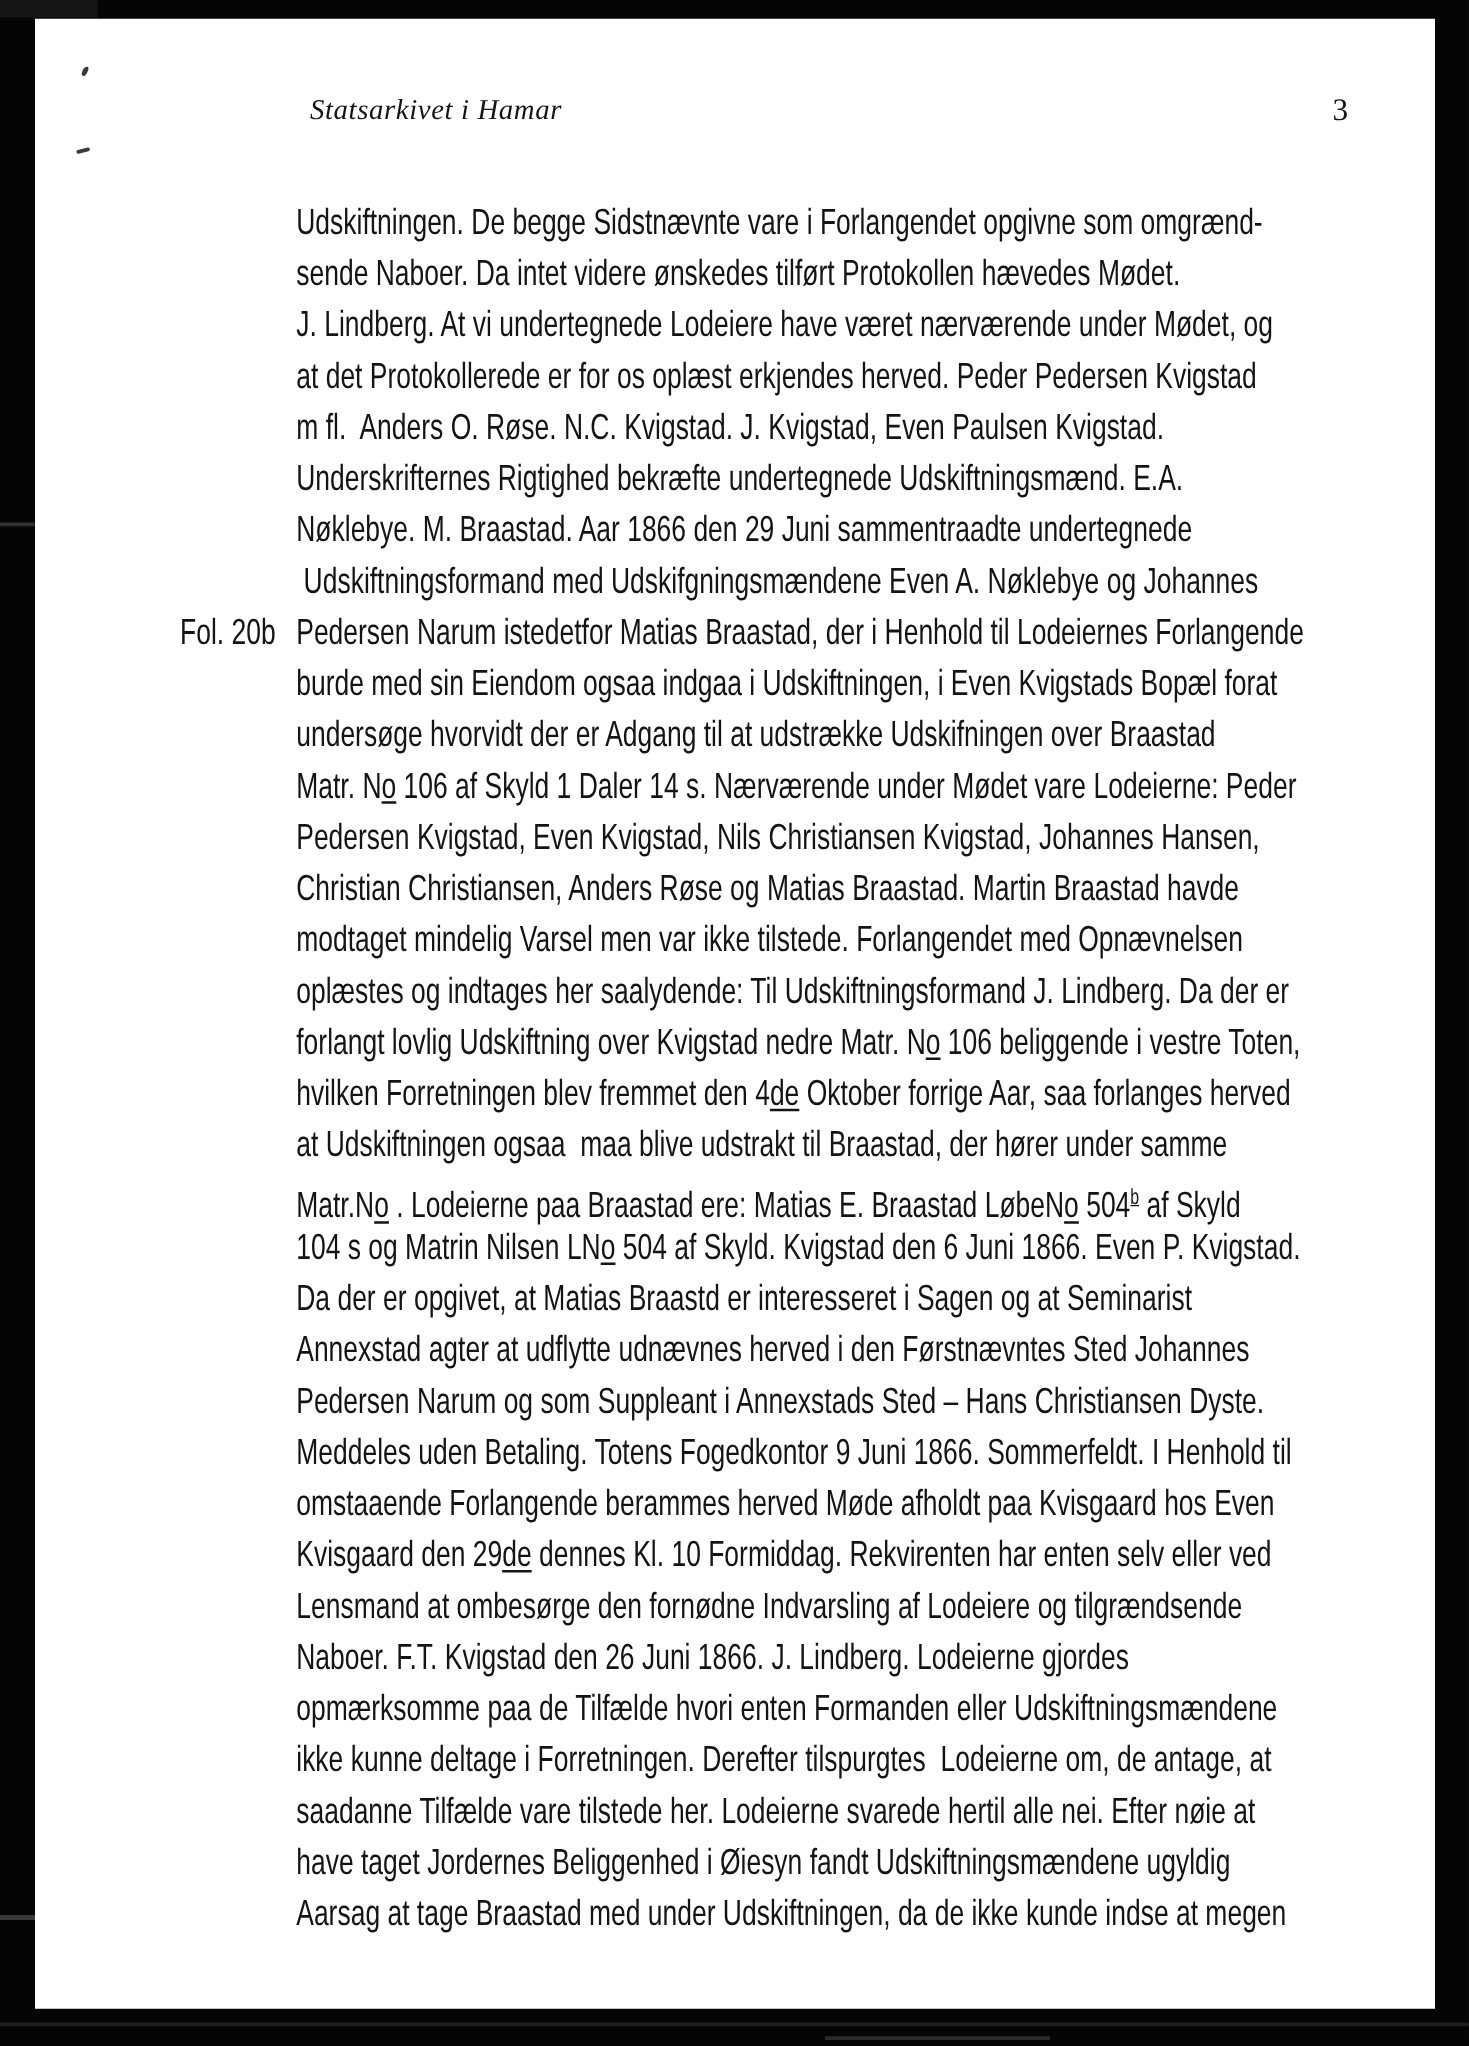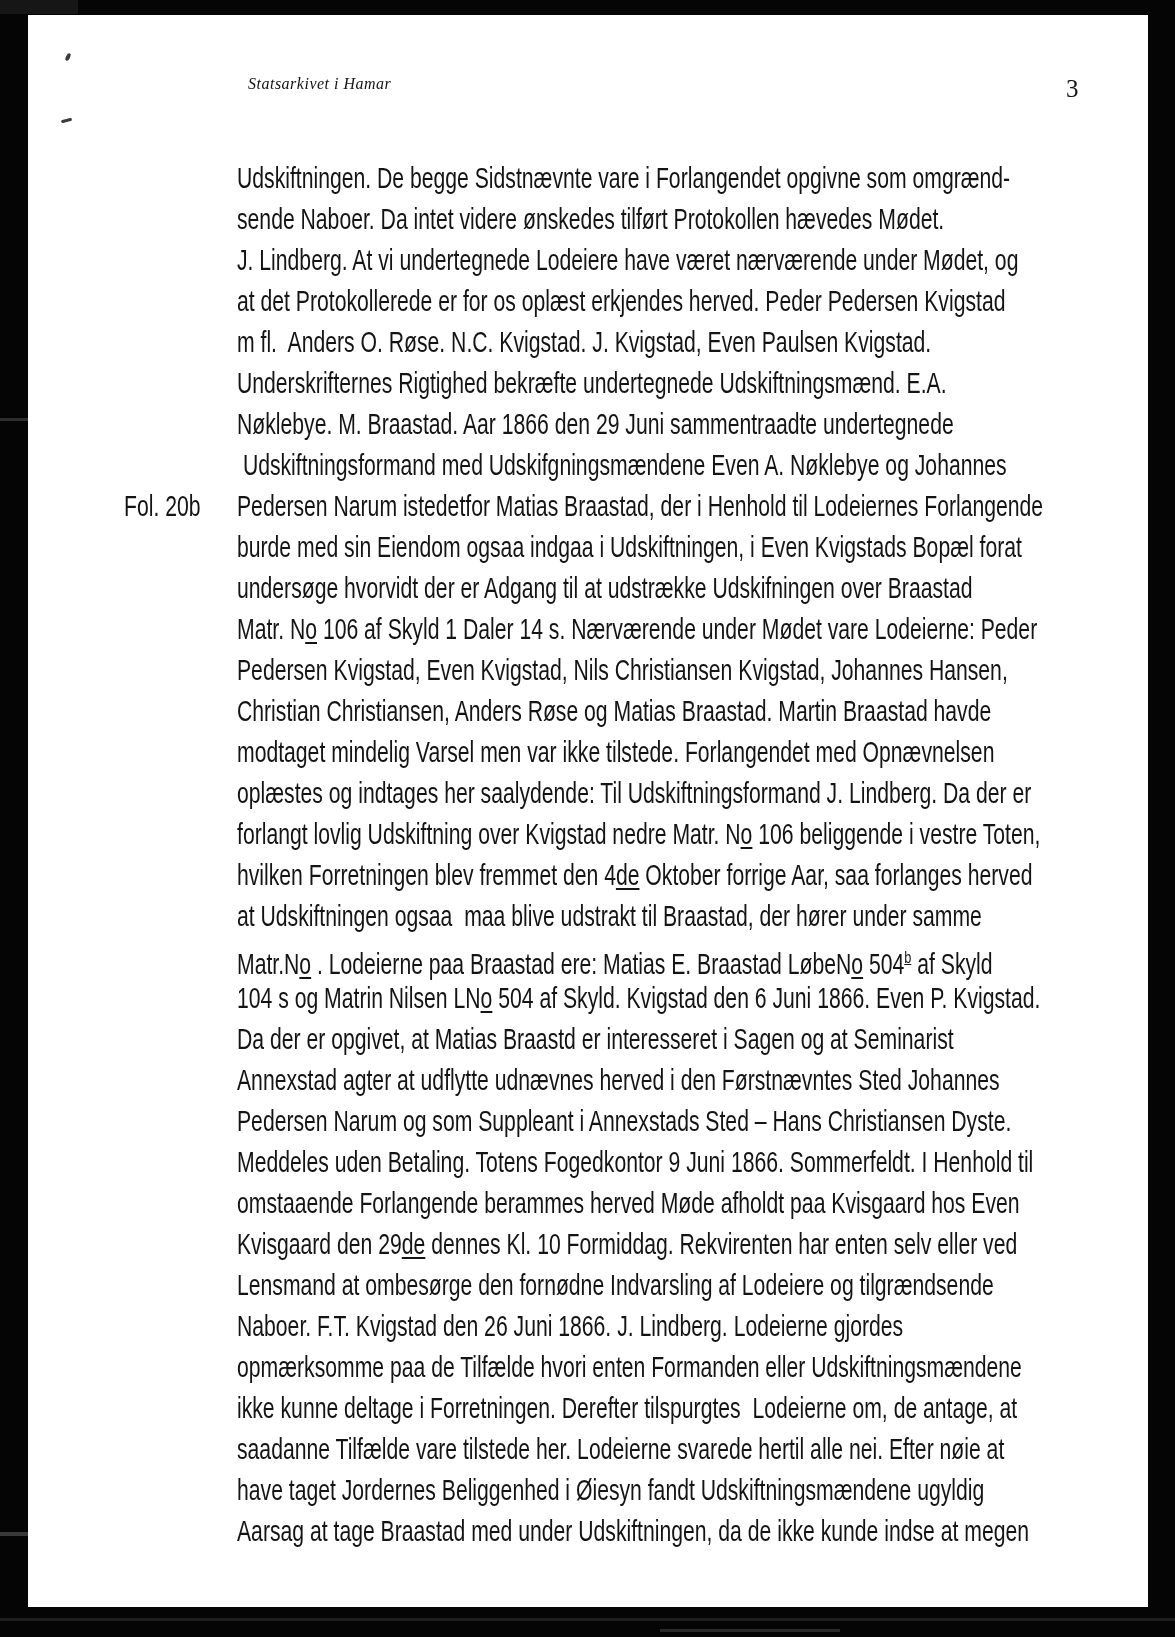--- a/index.html
+++ b/index.html
@@ -35,34 +35,34 @@
     background: var(--paper, #ffffff);
     overflow: hidden;
     color: var(--ink, #141414);
   }
   .header-title {
     position: absolute;
     left: 220px;
     top: 60px;
     font-family: "Liberation Serif", serif;
     font-style: italic;
-    font-size: 16px;
+    font-size: 23px;
     letter-spacing: 0.5px;
     white-space: nowrap;
   }
   .page-number {
     position: absolute;
     left: 1038px;
     top: 60px;
     font-family: "Liberation Serif", serif;
     font-size: 25px;
   }
   .margin-note {
     position: absolute;
-    left: 48px;
+    left: 68px;
     top: 430px;
     height: 41px;
     line-height: 41px;
     font-size: 29px;
     white-space: pre;
   }
   .margin-note .line-inner,
   .line .line-inner {
     display: inline-block;
     transform: scaleX(0.73);

